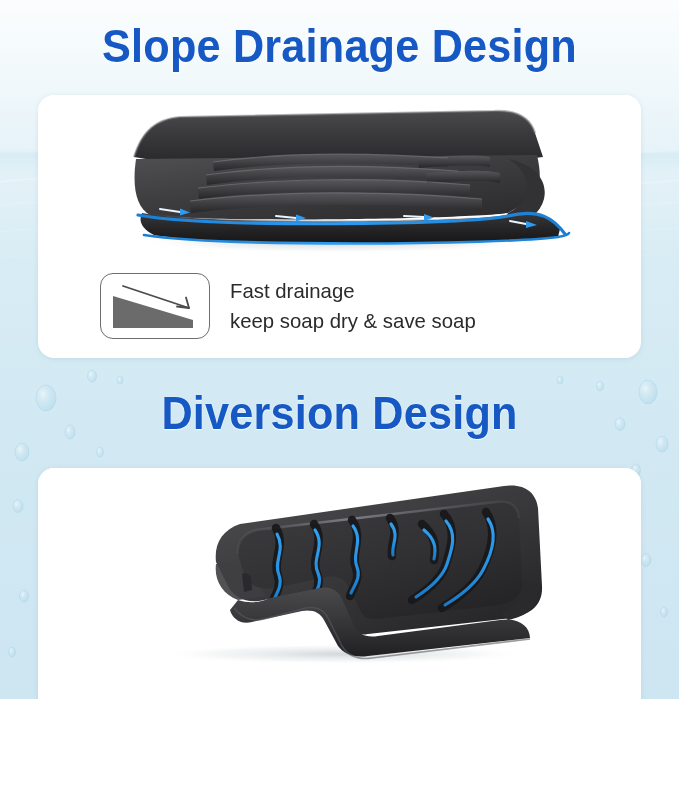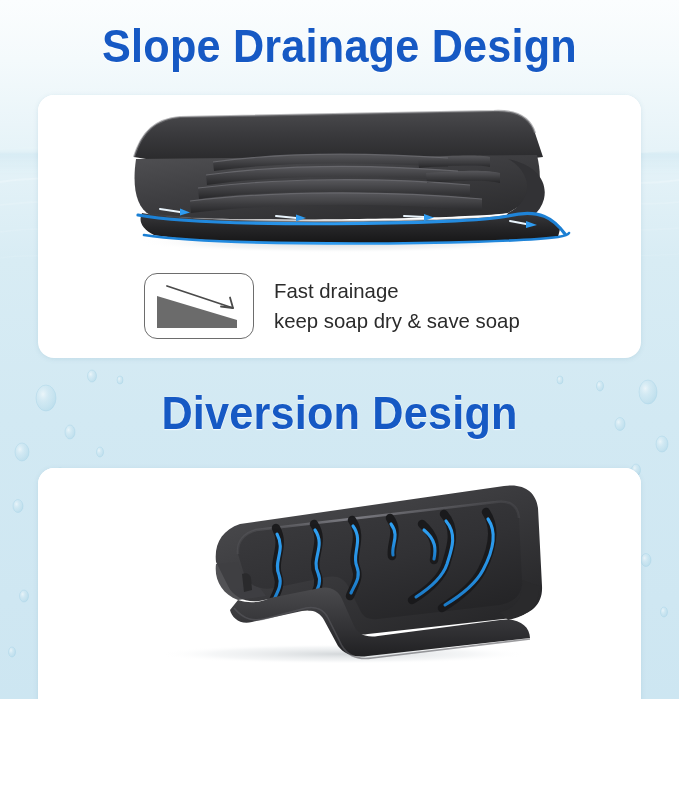--- a/index.html
+++ b/index.html
@@ -84,21 +84,21 @@
   #photo-2 { height: 200px; }
 
   
   .feature-row {
     position: absolute;
     left: 0;
     width: 603px;
     display: flex;
     align-items: center;
     gap: 20px;
-    padding-left: 106px;
+    padding-left: 62px;
     box-sizing: border-box;
   }
   #feature-1 { top: 163px; height: 96px; }
   #feature-2 { top: 198px; height: 78px; }
 
   .feature-icon {
     flex: 0 0 auto;
     width: 110px;
     height: 66px;
     border: 1.6px solid #6d6d6d;

